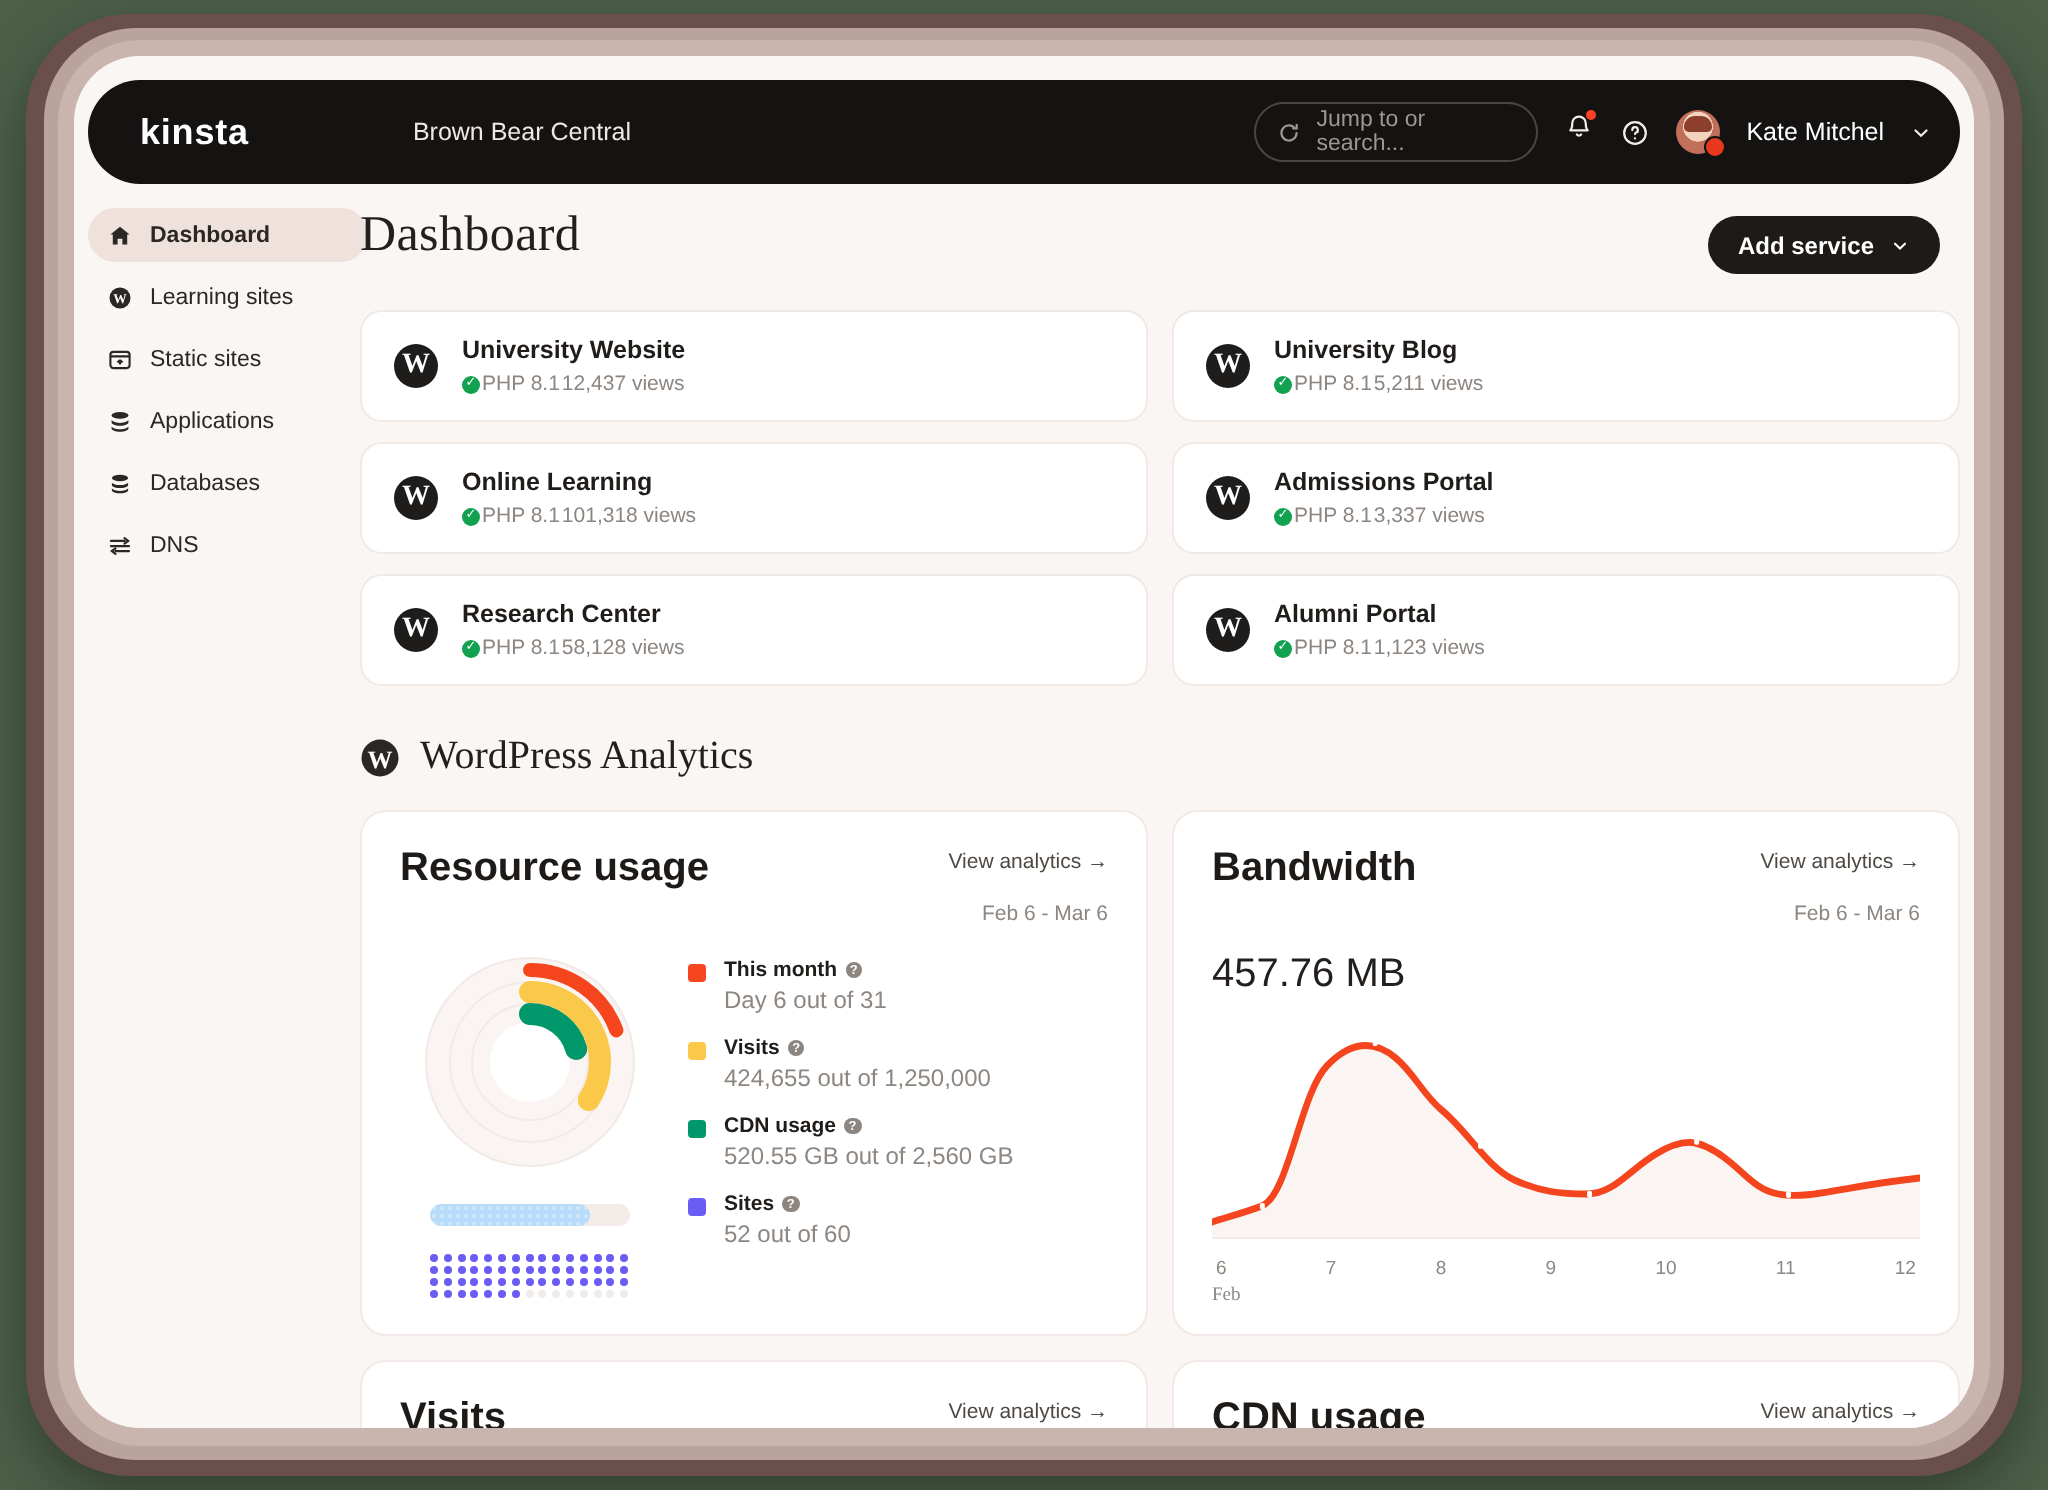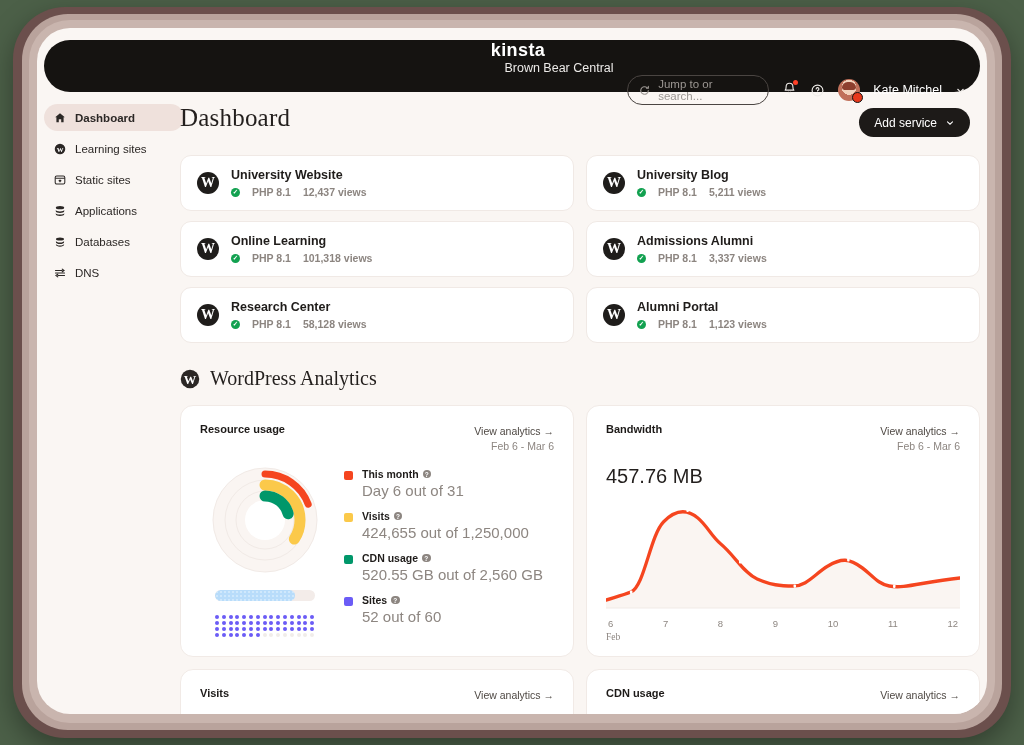--- a/index.html
+++ b/index.html
@@ -24,21 +24,21 @@
     border-radius:41px; background:#c9b5ae;
   }
   .screen{
     position:absolute; left:37px; top:28px; width:950px; height:686px;
     border-radius:33px; background:#faf6f3; overflow:hidden;
   }
   
   .topbar{
     position:absolute; left:7px; top:12px; width:936px; height:52px;
     background:#151311; border-radius:26px;
-    display:flex; align-items:center; padding:0 14px 0 26px;flex-direction:column;
+    display:flex; align-items:center; padding:0 14px 0 26px;
   }
   .logo{ color:#fff; font-size:18px; letter-spacing:.4px; font-weight:600; }
   .org{ color:#eceae8; font-size:12.5px; margin-left:82px; }
   .topright{ margin-left:auto; display:flex; align-items:center; gap:13px; }
   .search{
     width:142px; height:30px; border:1px solid #4a4542; border-radius:15px;
     display:flex; align-items:center; gap:8px; padding:0 11px;
     color:#9c9793; font-size:11.5px; background:transparent;
   }
   .ico{ display:inline-flex; align-items:center; justify-content:center; }
@@ -70,59 +70,59 @@
   }
   .navitem.active{ background:#efe1dc; font-weight:600; }
   
   .content{ position:absolute; left:143px; top:76px; width:800px; }
   .page-title{
     font-family:"Liberation Serif", serif; font-size:25px; color:#231f1d;
     letter-spacing:.2px;
   }
   .addbtn{
     position:absolute; right:10px; top:4px; height:29px; background:#1d1a18;
-    color:#fff; border-radius:15px; font-size:12px; font-weight:400;
+    color:#fff; border-radius:15px; font-size:12px; font-weight:700;
     display:flex; align-items:center; gap:8px; padding:12px 15px; border:none;
   }
   .sitegrid{
     margin-top:17px; display:grid; grid-template-columns:1fr 1fr;
     gap:10px 12px;
   }
   .sitecard{
     background:#fff; border:1px solid #f0e9e5; border-radius:11px;
     height:56px; display:flex; align-items:center; gap:12px; padding:0 16px;
   }
   .wp{
     width:22px; height:22px; border-radius:50%; background:#1f1d1b;
     color:#fff; font-size:14px; font-weight:700;
     display:flex; align-items:center; justify-content:center;
     font-family:"Liberation Serif", serif; flex:0 0 auto;
   }
   .sname{ font-size:12.5px; font-weight:700; color:#1f1c1a; }
   .smeta{
-    display:flex; align-items:center; gap:12px; margin-top:4px;
-    font-size:10.5px; color:#8c8580;font-weight:bold;
+    display:flex; align-items:center; gap:1px; margin-top:4px;
+    font-size:10.5px; color:#8c8580;
   }
   .check{
     width:9px; height:9px; border-radius:50%; background:#12a150;
     display:inline-flex; align-items:center; justify-content:center;
     color:#fff; font-size:6.5px; line-height:1;
   }
   .sec-head{
     margin-top:24px; display:flex; align-items:center; gap:10px;
     font-family:"Liberation Serif", serif; font-size:20px; color:#231f1d;
   }
   .analytics{
     margin-top:15px; display:grid; grid-template-columns:1fr 1fr; gap:12px;
   }
   .panel{
     background:#fff; border:1px solid #f1eae6; border-radius:13px;
     padding:17px 19px 14px; position:relative;
   }
-  .p-title{ font-size:11px; font-weight:700; color:#1d1a18; }
+  .p-title{ font-size:20px; font-weight:700; color:#1d1a18; }
   .p-sub{ font-size:10.5px; color:#8d8681; margin-top:5px;text-align:right; }
   .viewlink{
     position:absolute; right:19px; top:19px; font-size:10.5px; color:#4f4944;
   }
   
   .res-body{ display:flex; gap:14px; margin-top:12px; }
   .gauges{ width:130px; }
   .bars{ margin-top:10px; }
   .diskbar{
     width:100px; height:11px; border-radius:6px; background:#f3ece9;
@@ -144,21 +144,21 @@
   .swatch{ width:9px; height:9px; border-radius:2px; margin-top:3px; flex:0 0 auto; }
   .lname{
     font-size:10.5px; font-weight:700; color:#1f1c1a;
     display:flex; align-items:center; gap:4px;
   }
   .qmark{
     width:8.5px; height:8.5px; border-radius:50%; background:#8c8580;
     color:#fff; font-size:6.5px; display:inline-flex;
     align-items:center; justify-content:center; font-weight:700;
   }
-  .lval{ font-size:15px; color:#8d8681; margin-top:2px; }
+  .lval{ font-size:12px; color:#8d8681; margin-top:2px; }
   .bigval{ font-size:20px; color:#231f1d; margin-top:13px; }
   .axis{
     display:flex; justify-content:space-between; font-size:9.5px;
     color:#8d8681; padding:0 2px; margin-top:4px;
   }
   .axlabel{ font-size:9.5px; color:#8d8681; margin-top:3px;font-family:Liberation Serif, serif; }
   .botrow{ margin-top:12px; display:grid; grid-template-columns:1fr 1fr; gap:12px; }
   .botpanel{ height:64px; }
 </style>
 </head>
@@ -313,21 +313,21 @@
           <div class="smeta">
             <span class="check">✓</span>
             <span>PHP 8.1</span>
             <span>101,318 views</span>
           </div>
         </div>
       </div>
       <div class="sitecard">
         <div class="wp">W</div>
         <div>
-          <div class="sname">Admissions Alumni</div>
+          <div class="sname">Admissions Portal</div>
           <div class="smeta">
             <span class="check">✓</span>
             <span>PHP 8.1</span>
             <span>3,337 views</span>
           </div>
         </div>
       </div>
       <div class="sitecard">
         <div class="wp">W</div>
         <div>

